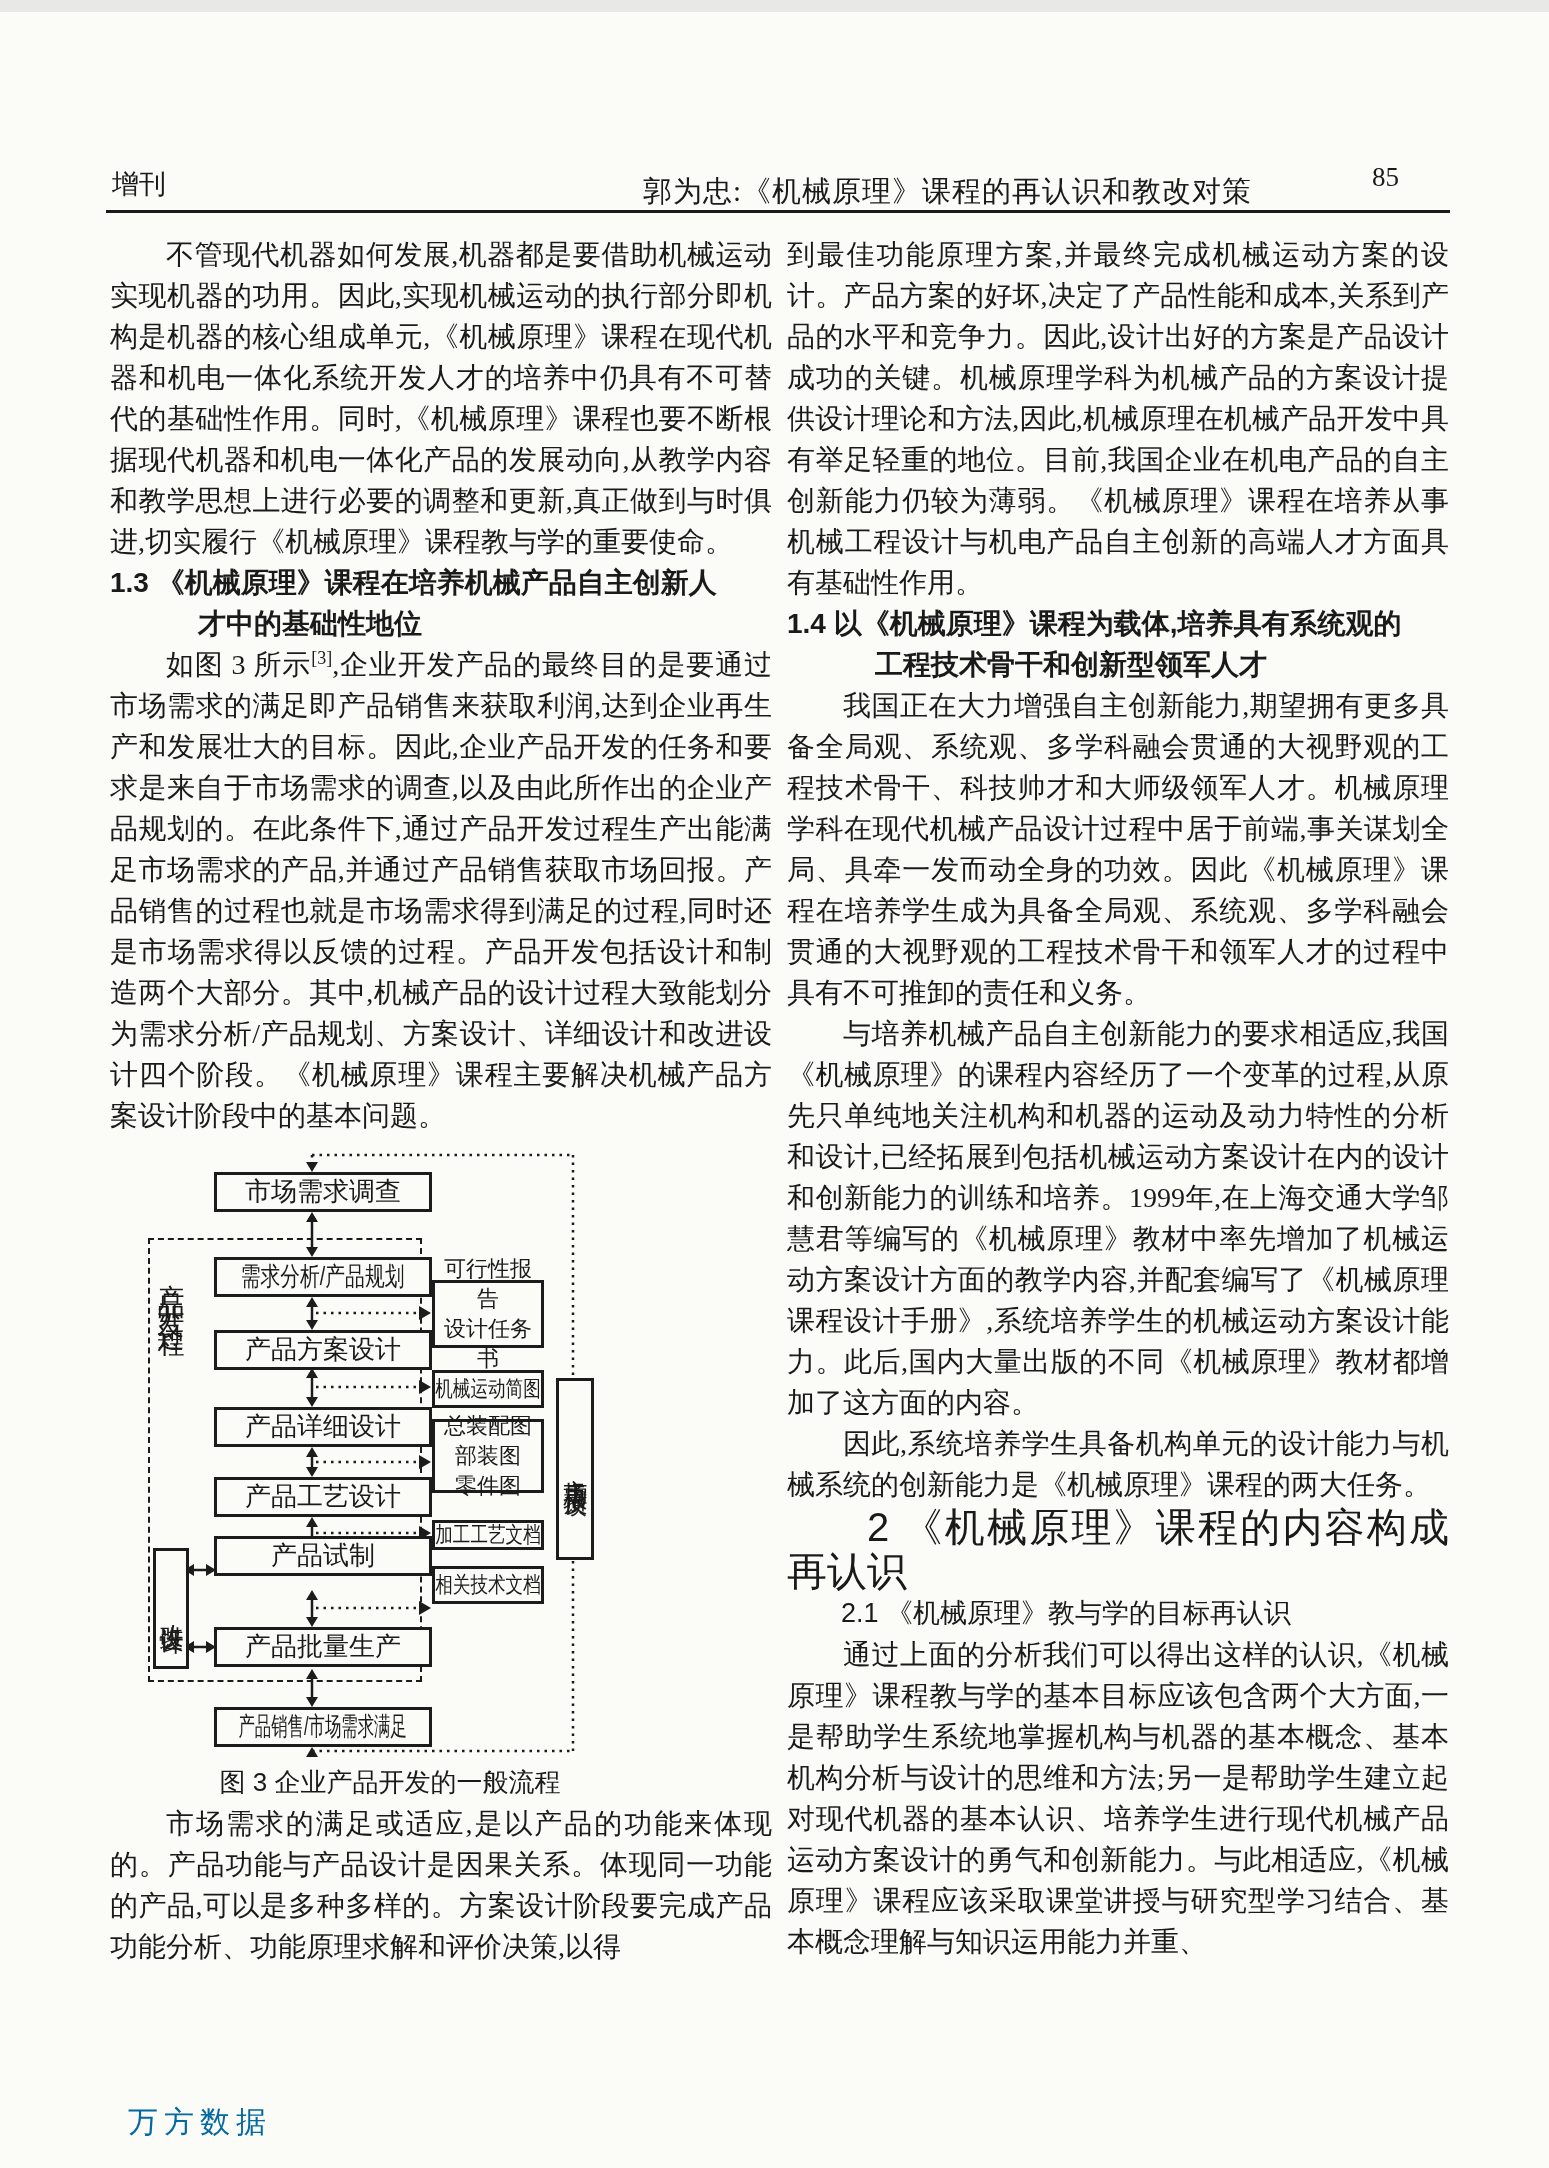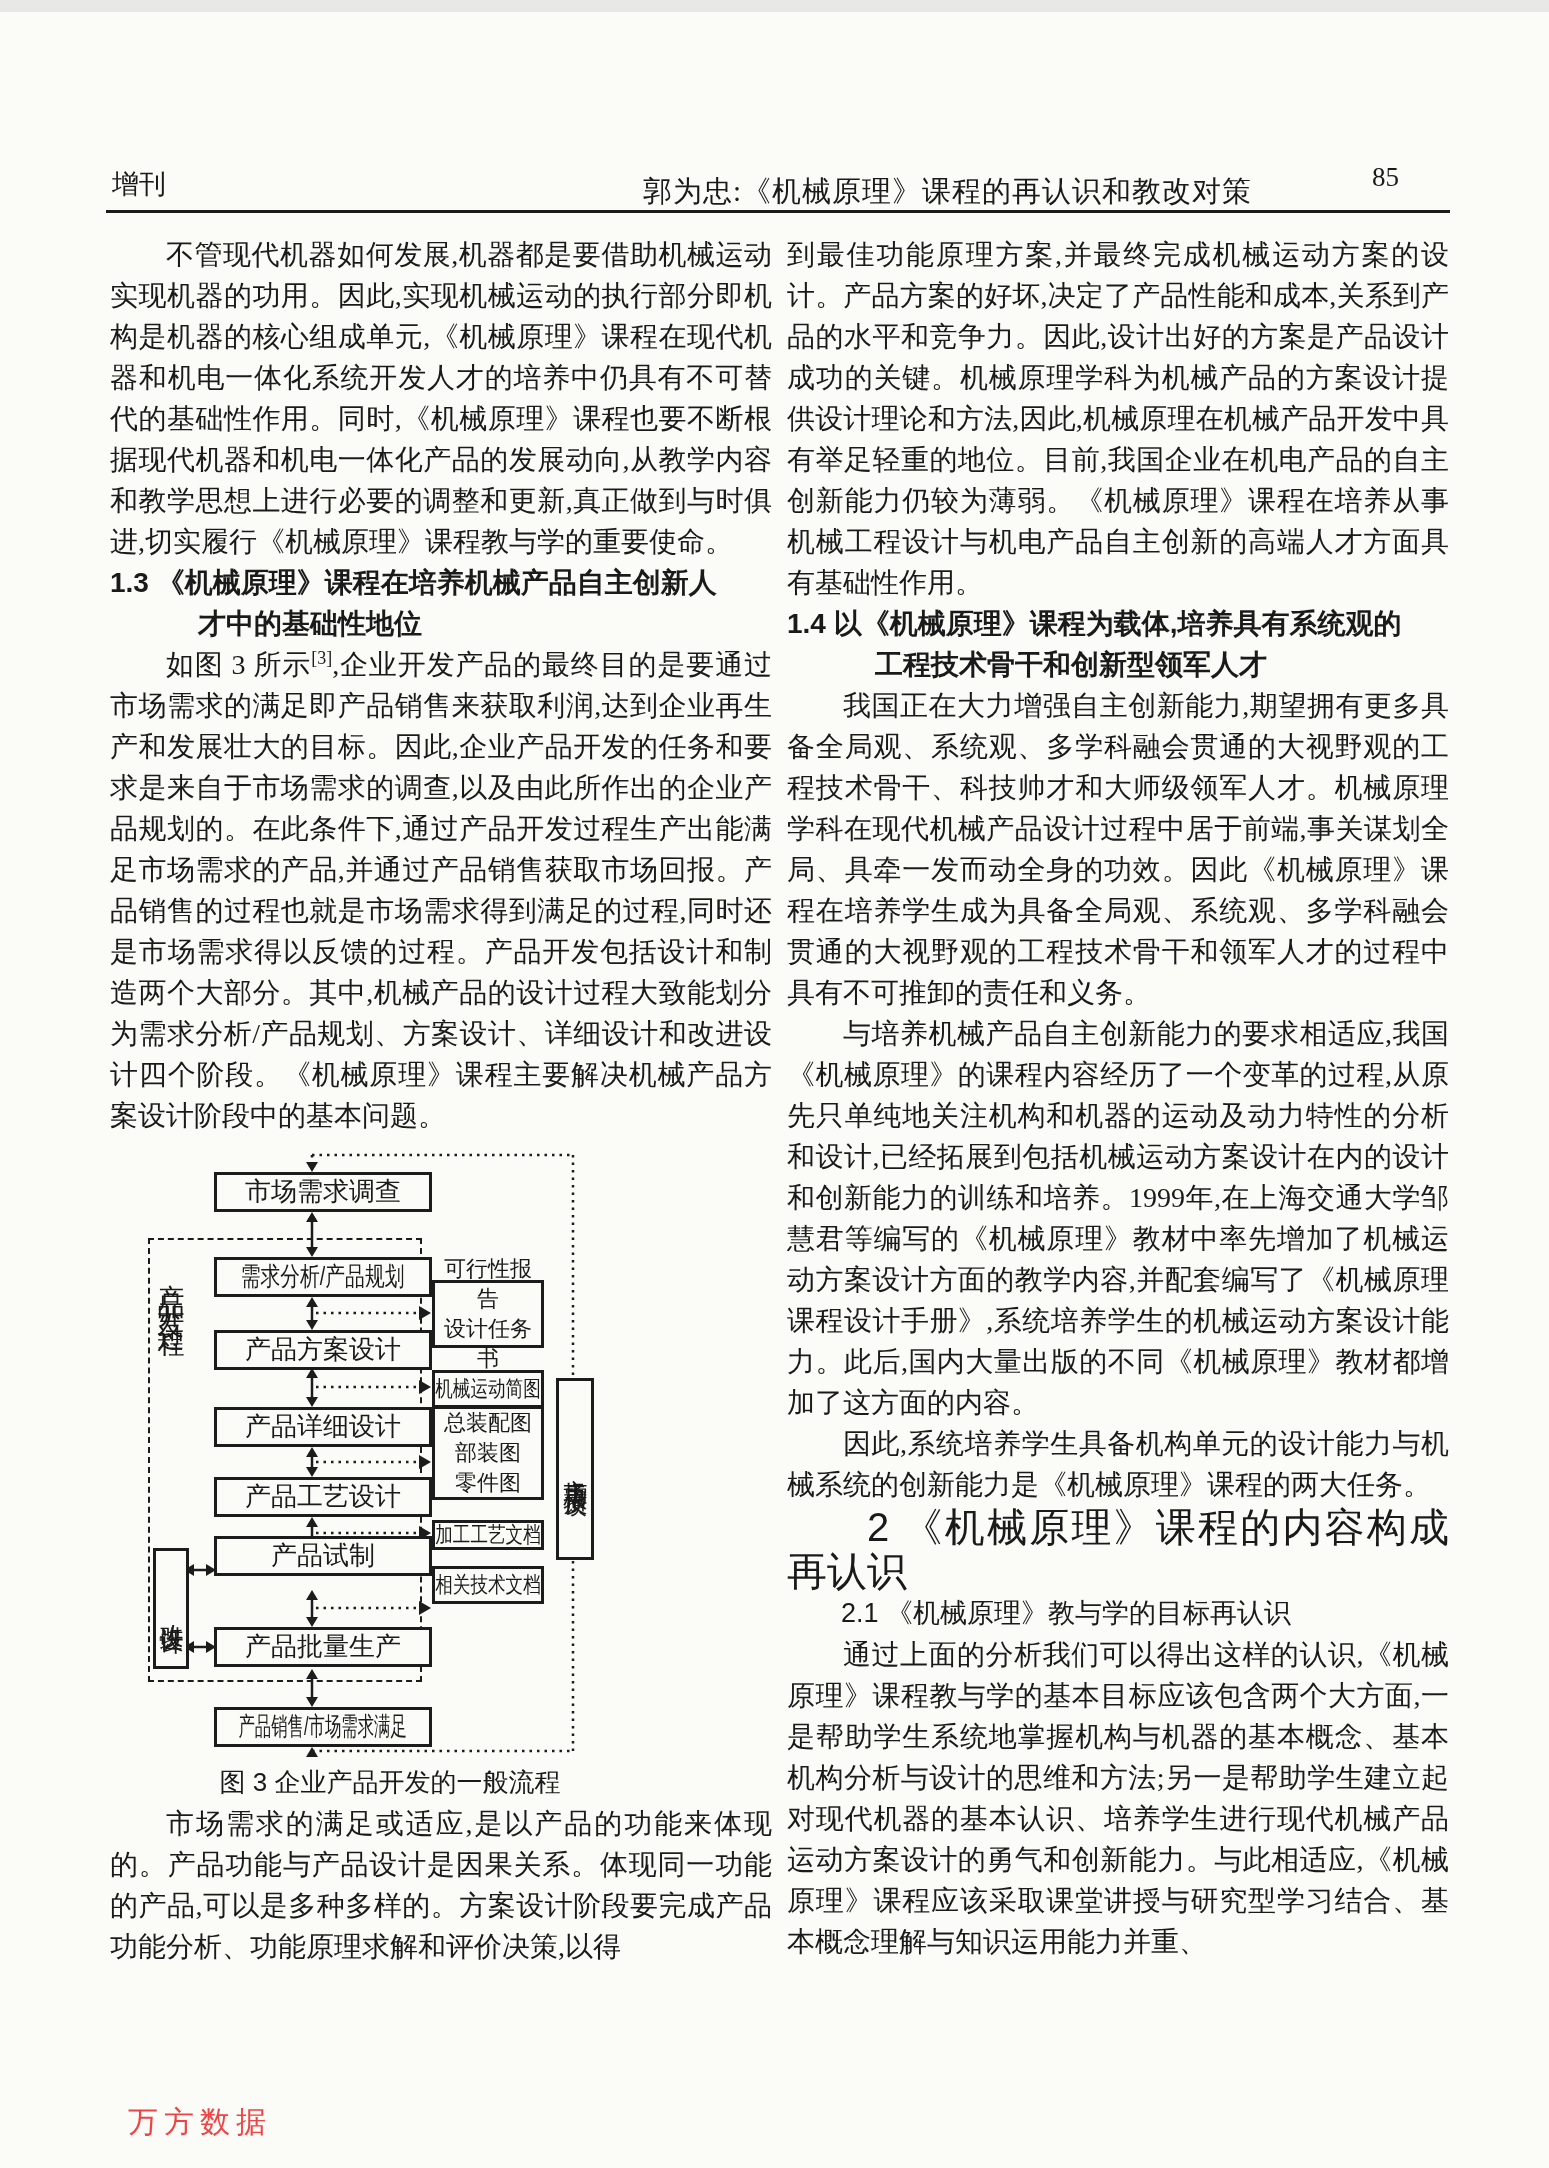--- a/index.html
+++ b/index.html
@@ -42,21 +42,21 @@
   .feedback-box {left:444px; top:228px; width:38px; height:182px; font-size:24px; letter-spacing:3px;}
   .cond  {white-space:nowrap; display:inline-block;}
   .cond76 {transform:scaleX(0.76); transform-origin:center;}
   .cond63 {transform:scaleX(0.63); transform-origin:center;}
   .cond80 {transform:scaleX(0.80); transform-origin:center;}
   .connectors {position:absolute; left:0; top:0; pointer-events:none;}
   .fcaption {width:560px; margin-top:12px; text-align:center; font-size:26px;
              font-family:"Liberation Sans","DejaVu Sans",sans-serif; text-indent:0 !important;}
   
   .watermark {position:absolute; left:128px; top:2090px; font-size:30px; letter-spacing:6px;
-              color:#ef4444; font-family:"Liberation Sans","DejaVu Sans",sans-serif;}
+              color:#0369a1; font-family:"Liberation Sans","DejaVu Sans",sans-serif;}
 </style>
 </head>
 <body>
 
 <div class="page">
 
   <div class="hdr-left">增刊</div>
   <div class="hdr-title">郭为忠:《机械原理》课程的再认识和教改对策</div>
   <div class="hdr-page">85</div>
   <div class="hdr-rule"></div>
@@ -156,21 +156,21 @@
           <span class="cond cond63">产品销售/市场需求满足</span>
         </div>
 
       <div class="fbox right-box" style="top:130px;height:68px">
         <div>可行性报告</div>
         <div>设计任务书</div>
       </div>
       <div class="fbox right-box" style="top:220px;height:38px">
           <span class="cond cond80">机械运动简图</span>
         </div>
-      <div class="fbox right-box" style="top:256px;height:94px">
+      <div class="fbox right-box" style="top:269px;height:74px">
         <div>总装配图</div>
         <div>部装图</div>
         <div>零件图</div>
       </div>
       <div class="fbox right-box" style="top:370px;height:30px">
           <span class="cond cond80">加工工艺文档</span>
         </div>
       <div class="fbox right-box" style="top:416px;height:38px">
           <span class="cond cond80">相关技术文档</span>
         </div>

